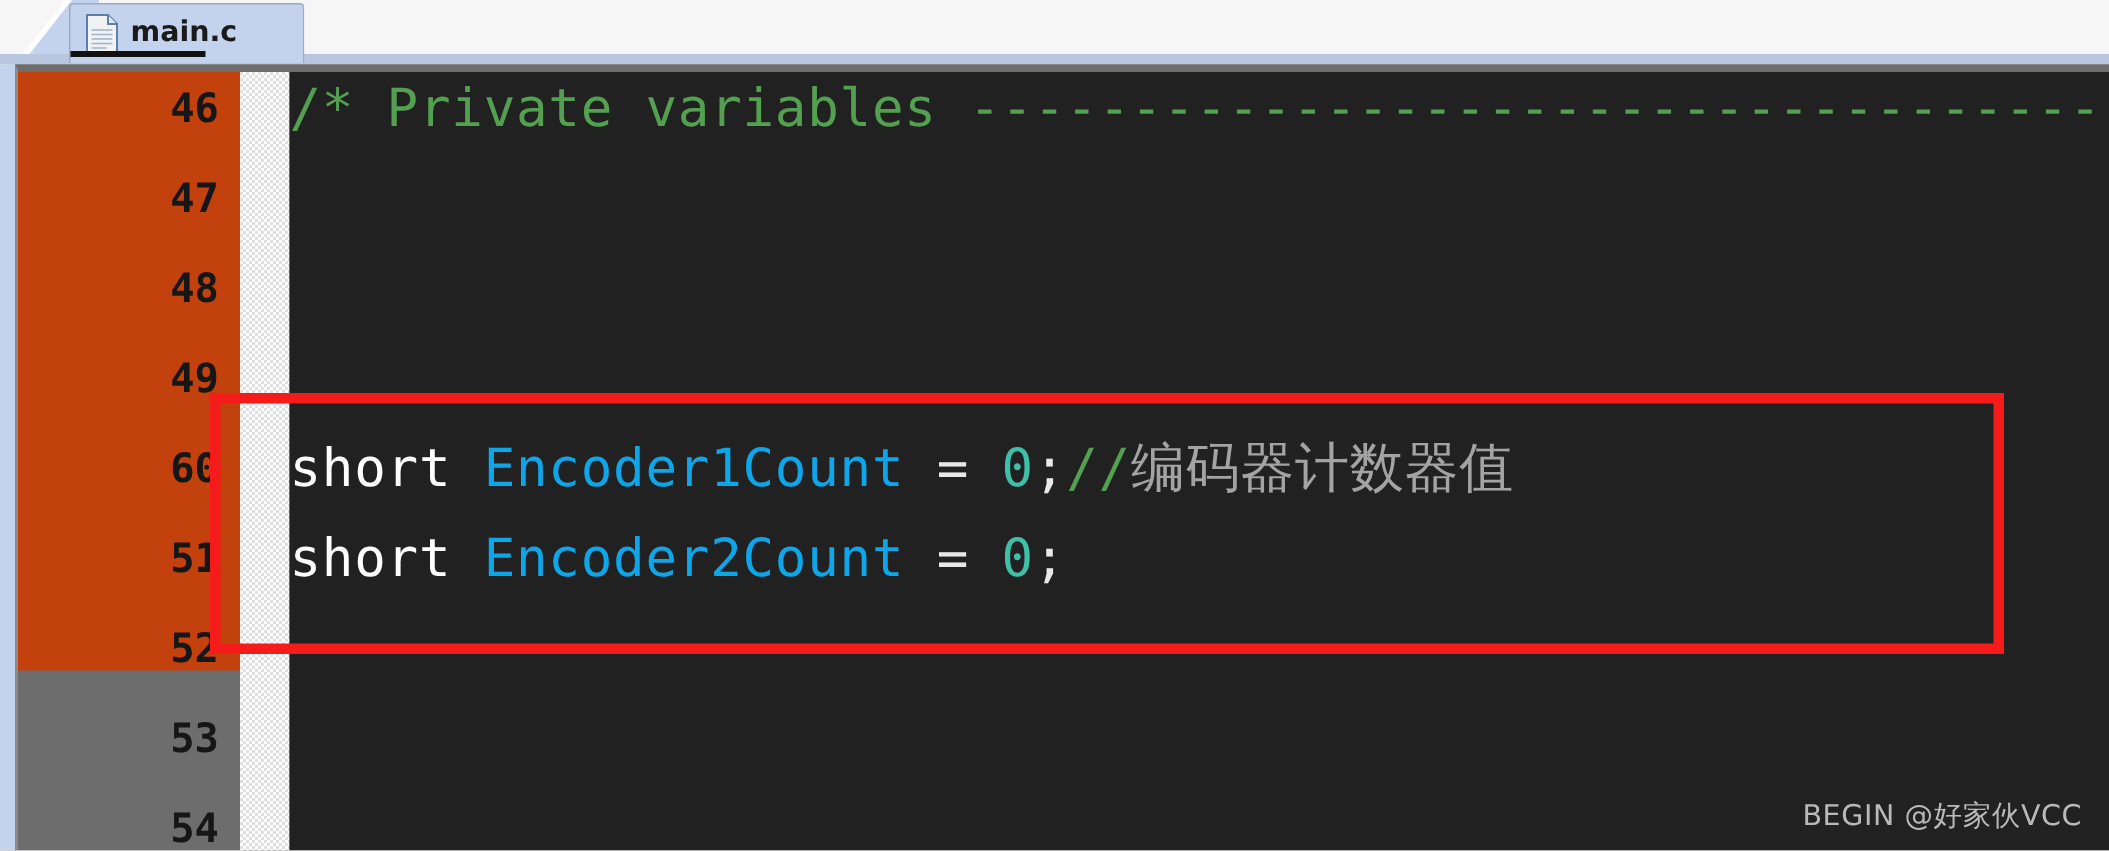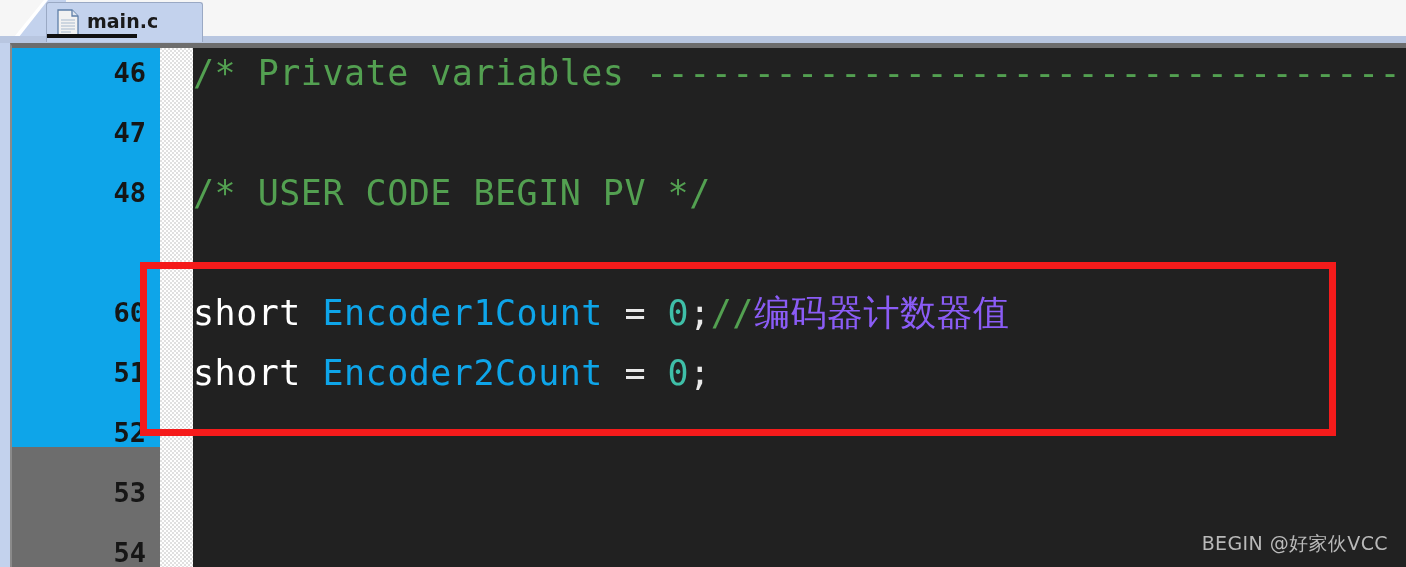--- a/index.html
+++ b/index.html
@@ -107,21 +107,21 @@
     width: 10px;
     height: 524px;
     background: #c3d2ed;
   }
   .gutter {
     position: absolute;
     left: 12px;
     top: 48px;
     width: 148px;
     height: 399px;
-    background: #0ea5e9;
+    background: #c2410c;
   }
   .gutter-dither {
     position: absolute;
     left: 160px;
     top: 48px;
     width: 33px;
     height: 519px;
     background:
       repeating-conic-gradient(#ffffff 0% 25%, #e0e0e0 0% 50%) 0 0 / 4px 4px;
   }
@@ -160,21 +160,21 @@
     color: #161616;
   }
   .tok-comment { color: #53a051; }
   .tok-keyword { color: #ffffff; }
   .tok-ident   { color: #0ea5e9; }
   .tok-num     { color: #3fbfa8; }
   .tok-punct   { color: #e8e8e8; }
   .tok-op      { color: #e8e8e8; }
   .tok-cjk {
     font-family: Liberation Mono, monospace;
-    color: #8b5cf6;
+    color: #a3a3a3;
     font-size: 36px;
   }
 
   
   .redbox {
     position: absolute;
     left: 140px;
     top: 262px;
     width: 1196px;
     height: 174px;
@@ -224,32 +224,32 @@
     <div class="tab-underline"></div>
   </div>
 
   <div class="editor-leftrail"></div>
   <div class="editor-outer"></div>
 
   <div class="gutter" id="gutter">
       <div class="ln" style="top: -5px;">46</div>
       <div class="ln" style="top: 55px; padding-left: 12px;">47</div>
       <div class="ln" style="top: 115px;">48</div>
+      <div class="ln" style="top: 175px;">49</div>
       <div class="ln" style="top: 235px;">60</div>
       <div class="ln" style="top: 295px;">51</div>
       <div class="ln" style="top: 355px;">52</div>
       <div class="ln" style="top: 415px;">53</div>
       <div class="ln" style="top: 475px;">54</div>
     </div>
   <div class="gutter-dither"></div>
 
   <div class="code-area" id="codearea">
       <div class="line" style="top: -5px;"><span class="tok-comment">/* Private variables ----------------------------------------------</span></div>
       <div class="line" style="top: 55px;"></div>
-      <div class="line" style="top: 115px;"><span class="tok-comment">/* USER CODE BEGIN PV */</span></div>
       <div class="line" style="top: 175px;"></div>
       <div class="line" style="top: 235px;"><span class="tok-keyword">short</span><span class="tok-ident"> Encoder1Count </span><span class="tok-op">= </span><span class="tok-num">0</span><span class="tok-punct">;</span><span class="tok-comment">//</span><span class="tok-cjk">编码器计数器值</span></div>
       <div class="line" style="top: 295px;"><span class="tok-keyword">short</span><span class="tok-ident"> Encoder2Count </span><span class="tok-op">= </span><span class="tok-num">0</span><span class="tok-punct">;</span></div>
       <div class="line" style="top: 355px;"></div>
       <div class="line" style="top: 475px;"></div>
     </div>
 
   <div class="redbox"></div>
 
   <div class="watermark">BEGIN @好家伙VCC</div>

